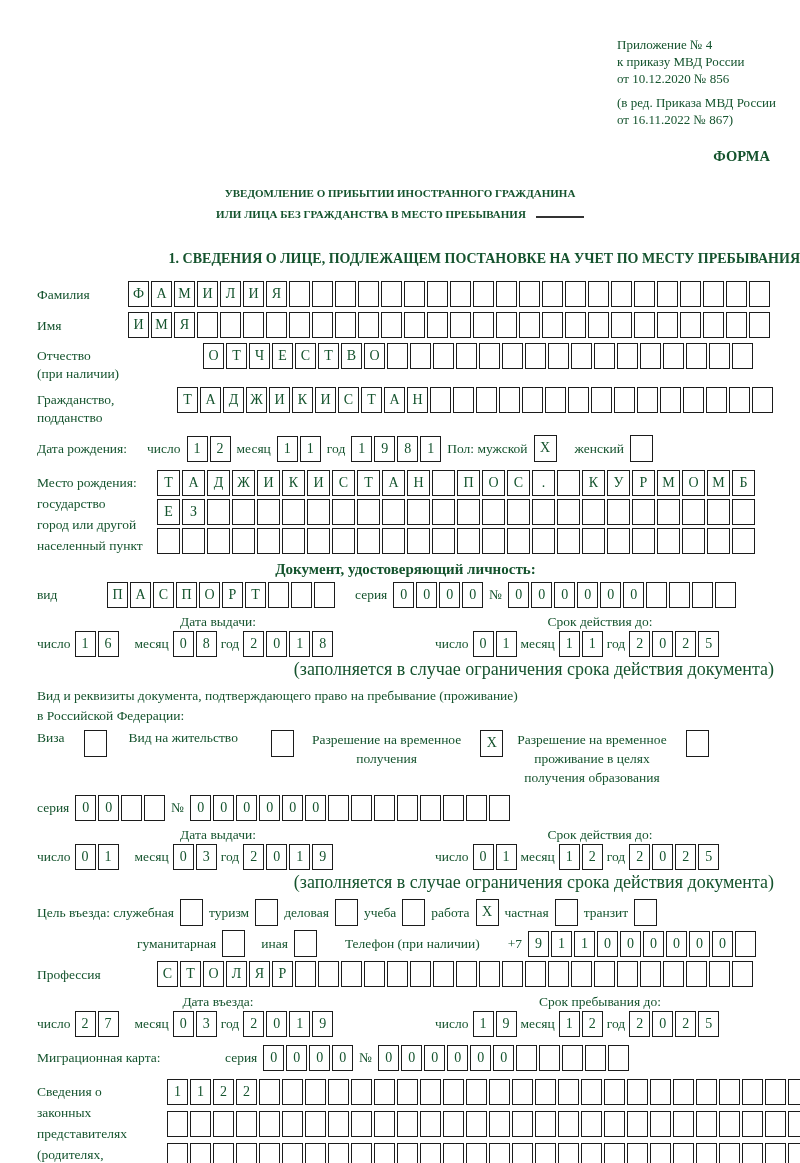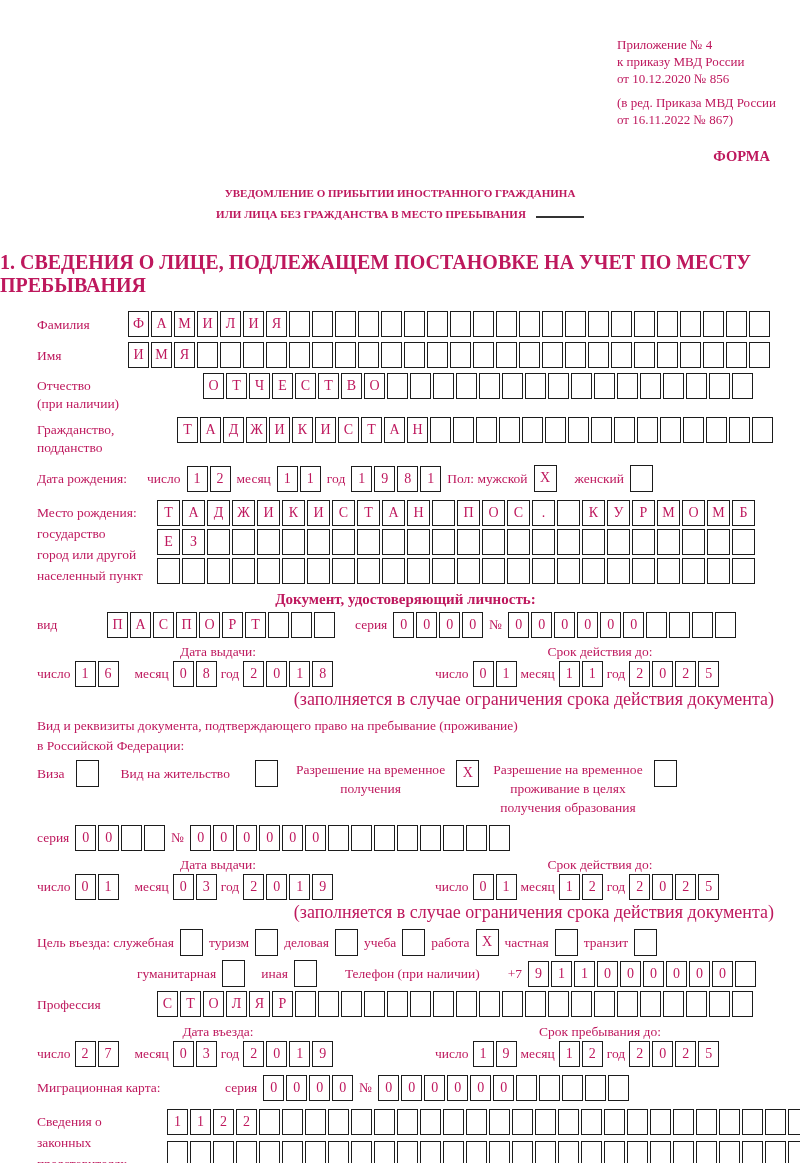--- a/index.html
+++ b/index.html
@@ -1,26 +1,26 @@
 <!DOCTYPE html>
 <html><head>
 <meta charset="utf-8">
 <style>
   * { margin:0; padding:0; box-sizing:border-box; }
   html,body { background:#ffffff; }
   .page {
     position:relative; width:800px; height:1163px; background:#fff;
-    font-family:"Liberation Serif", serif; color:#be185d; overflow:hidden;
+    font-family:"Liberation Serif", serif; color:#14532d; overflow:hidden;
   }
   .hdr { margin:36px 0 0 617px; font-size:13px; line-height:17px; }
   .hdr .part2 { margin-top:7px; }
   .forma { margin-top:20px; padding-right:30px; text-align:right; font-weight:bold; font-size:14.5px; }
   .title { margin-top:18px; text-align:center; font-weight:bold; font-size:11px; line-height:21px; }
   .blank-line { display:inline-block; width:48px; border-bottom:2.5px solid #333; margin-left:10px; vertical-align:baseline; }
-  .sec-heading { margin-top:26px; text-align:left; font-weight:bold; font-size:20px; }
+  .sec-heading { margin-top:26px; text-align:right; font-weight:bold; font-size:14px; }
   .form { padding:14px 26px 0 37px; font-size:13.5px; }
   .row { display:flex; align-items:flex-start; margin-bottom:4px; }
   .lbl { line-height:27px; flex:none; }
   .lbl2 { line-height:18px; padding-top:4px; flex:none; }
   .cells { display:flex; gap:2px; flex:none; }
   .cell {
     width:21px; height:26px; border:1.6px solid #1c1c1c; background:#fff;
     text-align:center; font-size:14px; line-height:23px; flex:none;
   }
   .wide .cell { width:23px; }
@@ -31,21 +31,21 @@
   .dpair { display:flex; margin-top:6px; }
   .dgroup { flex:none; }
   .dg1 { width:362px; }
   .dg2 { margin-left:36px; width:330px; }
   .dhead { text-align:center; margin-bottom:1px; }
   .drow { display:flex; align-items:center; gap:4px; }
   .note { text-align:right; font-size:18px; margin:2px 0 6px 0; }
   .plaintext { margin:6px 0 2px 0; line-height:20px; }
   .resrow { display:flex; align-items:flex-start; margin:4px 0 6px 0; }
   .ctr { text-align:center; line-height:19px; }
-  .opt { display:flex; align-items:center; gap:11px; flex:none; }
+  .opt { display:flex; align-items:flex-start; gap:19px; flex:none; }
   .gap-top { margin-top:8px; }
 </style>
 </head>
 <body>
 
 <div class="page">
 
   <div class="hdr">
     <div>Приложение № 4</div>
     <div>к приказу МВД России</div>

